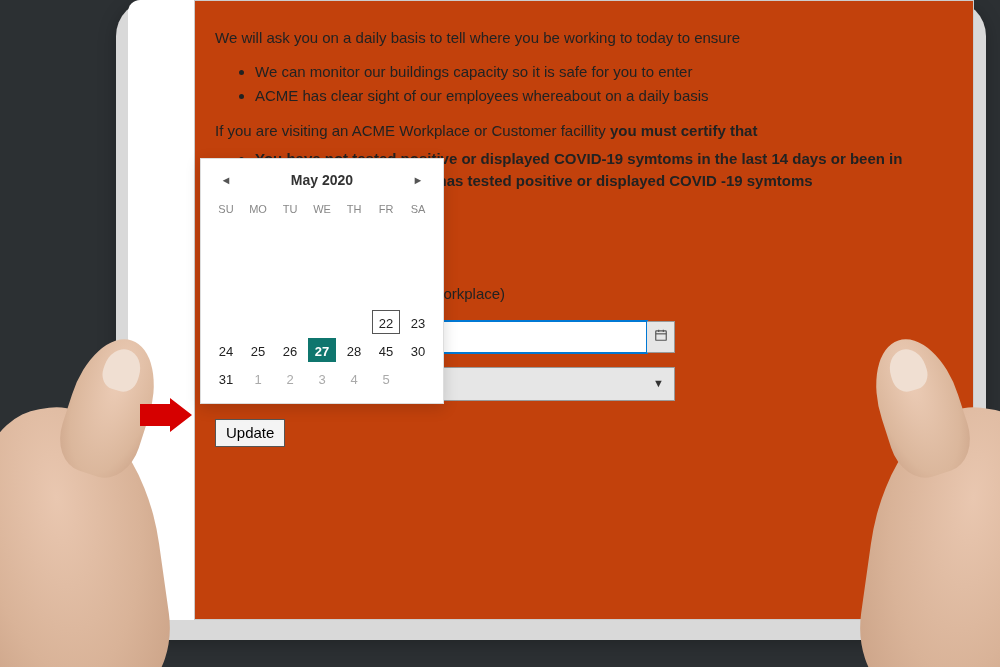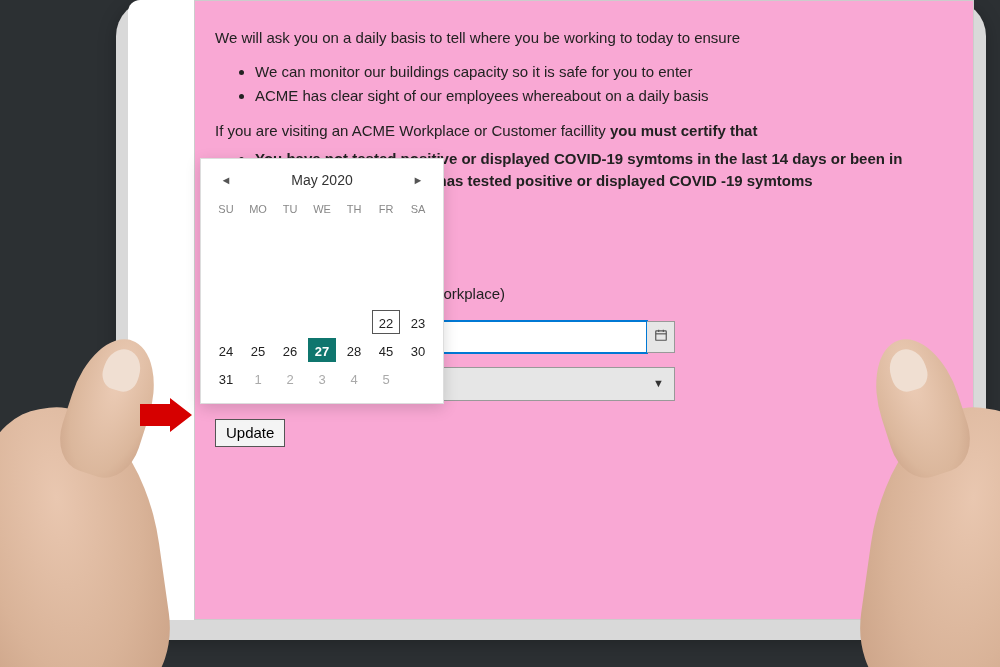--- a/index.html
+++ b/index.html
@@ -29,21 +29,21 @@
     height: 620px;
     background: #fff;
     border-radius: 12px;
   }
   .form-panel {
     position: absolute;
     left: 194px;
     top: 0;
     width: 780px;
     height: 620px;
-    background: #f9a8d4;
+    background: #c2410c;
     border: 1px solid #ccc;
     padding: 26px 32px 20px 20px;
     font-size: 15px;
     color: #222;
     line-height: 1.45;
   }
   .intro { margin-bottom: 12px; }
   ul { margin: 4px 0 14px 40px; }
   li { margin-bottom: 2px; }
   .cond-line { margin-bottom: 6px; }
@@ -133,21 +133,21 @@
     width: 18px;
     height: 18px;
     display: flex;
     align-items: center;
     justify-content: center;
     cursor: pointer;
     color: #555;
     user-select: none;
     font-size: 11px;
   }
-  .cal-title { font-weight: 400; }
+  .cal-title { font-weight: 700; }
   .cal-grid {
     display: grid;
     grid-template-columns: repeat(7, 1fr);
     gap: 2px;
     text-align: center;
   }
   .dow {
     font-size: 11px;
     color: #888;
     padding: 4px 0 8px 0;

